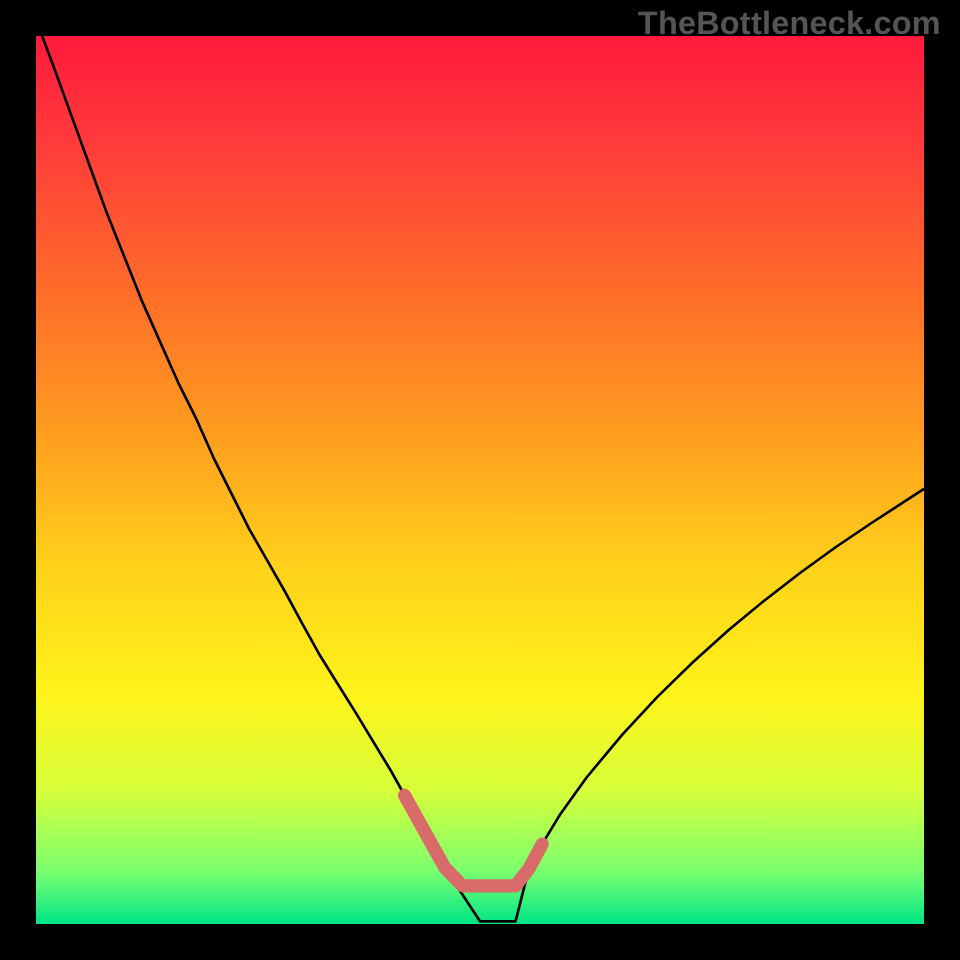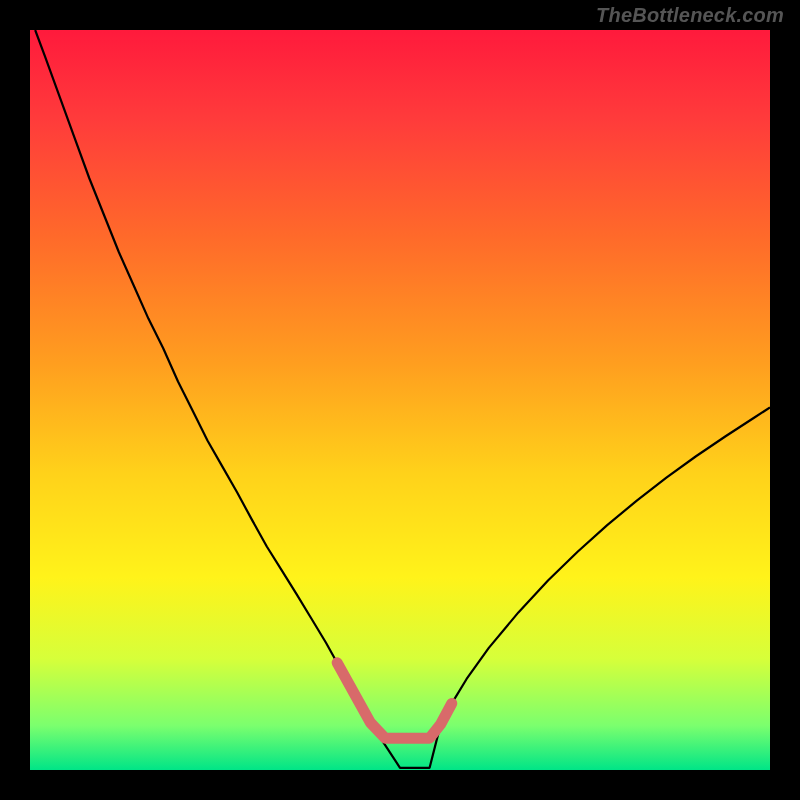--- a/index.html
+++ b/index.html
@@ -21,25 +21,24 @@
     position: absolute;
     left: 30px;
     top: 30px;
     width: 740px;
     height: 740px;
   }
   .watermark {
     position: absolute;
     top: 4px;
     right: 16px;
-    font-size: 20px;
+    font-size: 27px;
     font-weight: 600;
     color: #555;
     letter-spacing: 0.2px;
-    font-style: italic;
   }
   svg { display: block; }
 </style>
 </head>
 <body>
 
 <div class="frame">
   <div class="plot-area">
     <svg id="chart-svg" width="740" height="740" viewBox="0 0 740 740" preserveAspectRatio="none">
       <defs>

